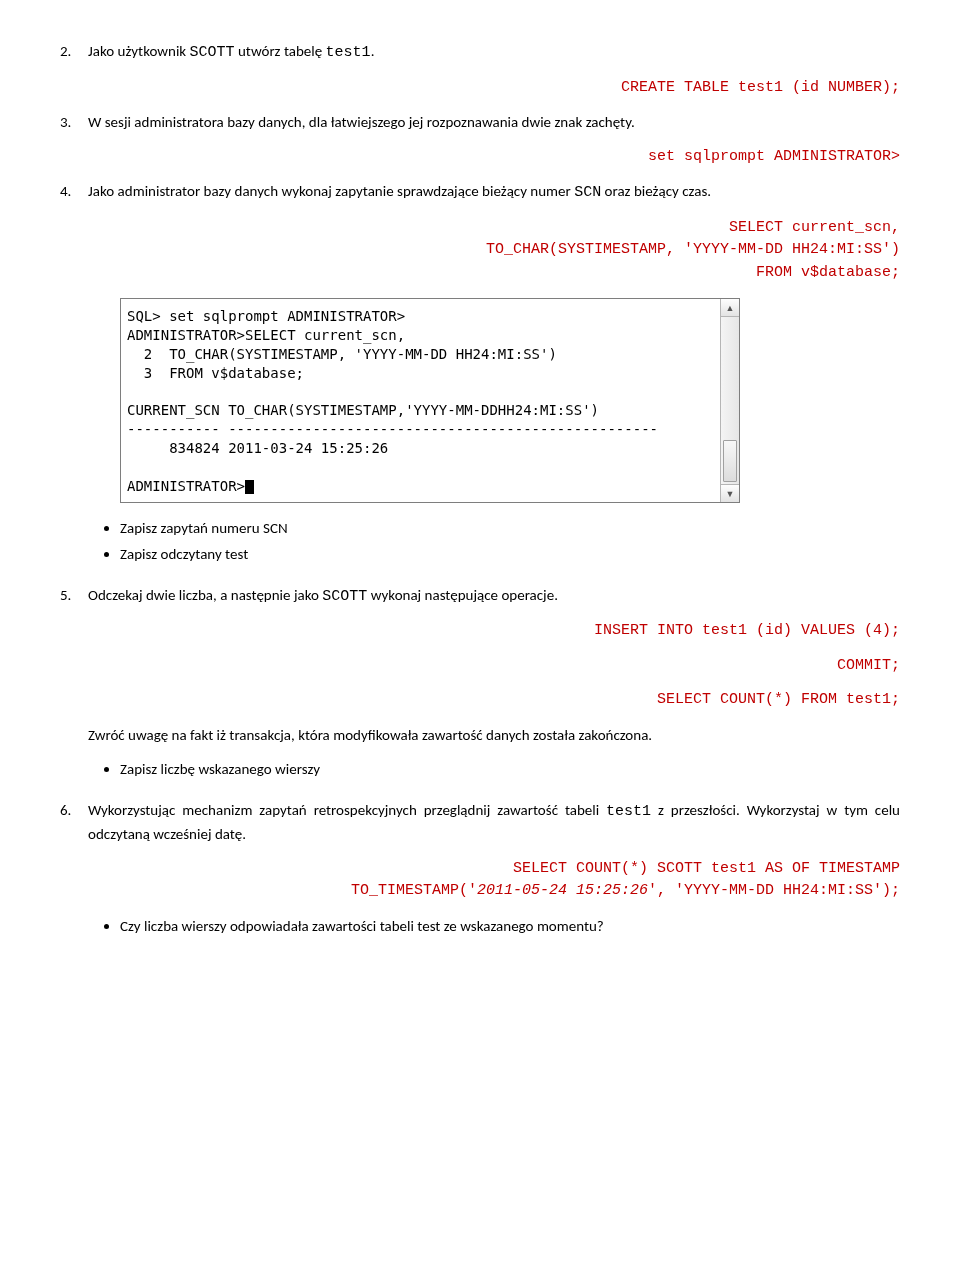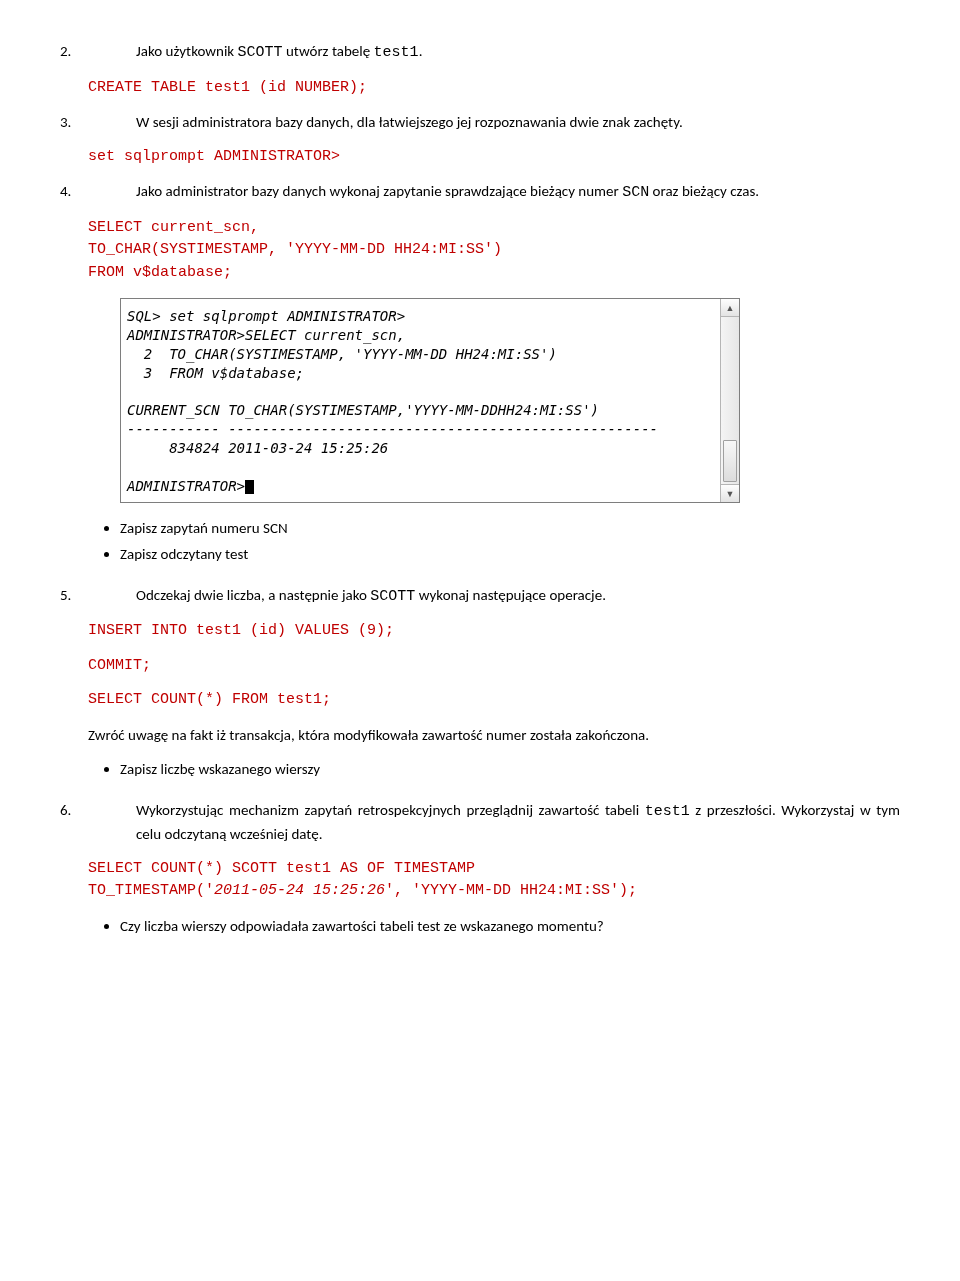--- a/index.html
+++ b/index.html
@@ -15,41 +15,40 @@
   .num-item {
     display: flex;
     margin-bottom: 12px;
   }
   .num-item .num {
     min-width: 28px;
   }
   .num-item .body {
     flex: 1;
     text-align: justify;
-    margin-left: 48px;
   }
   .code-inline {
     font-family: "Courier New", monospace;
   }
   .code-block {
     font-family: "Courier New", monospace;
     color: #c00000;
     margin: 12px 0 12px 28px;
     white-space: pre-wrap;
     line-height: 1.5;
+    text-align: right;
   }
   .terminal-wrap {
     margin: 14px 0 14px 60px;
     width: 620px;
   }
   .terminal {
     border: 1px solid #7e7e7e;
     background: #fff;
     position: relative;
-    font-style: italic;
   }
   .terminal-body {
     font-family: "DejaVu Sans Mono", "Courier New", monospace;
     font-size: 14px;
     line-height: 1.35;
     padding: 8px 10px 6px 6px;
     white-space: pre;
     color: #000;
   }
   .terminal .scrollbar {
@@ -164,25 +163,25 @@
   <li>Zapisz zapytań numeru SCN</li>
   <li>Zapisz odczytany test</li>
 </ul>
 
 <div class="num-item">
   <div class="num">5.</div>
   <div class="body">
     <span>Odczekaj dwie liczba, a następnie jako </span><span class="code-inline">SCOTT</span><span> wykonaj następujące operacje.</span>
   </div>
 </div>
-<div class="code-block">INSERT INTO test1 (id) VALUES (9);</div>
+<div class="code-block">INSERT INTO test1 (id) VALUES (4);</div>
 <div class="code-block">COMMIT;</div>
 <div class="code-block">SELECT COUNT(*) FROM test1;</div>
 
-<div style="margin-left:28px; text-align:justify;">Zwróć uwagę na fakt iż transakcja, która modyfikowała zawartość numer została zakończona.</div>
+<div style="margin-left:28px; text-align:justify;">Zwróć uwagę na fakt iż transakcja, która modyfikowała zawartość danych została zakończona.</div>
 
 <ul class="bullets">
   <li>Zapisz liczbę wskazanego wierszy</li>
 </ul>
 
 <div class="num-item">
   <div class="num">6.</div>
   <div class="body">
     <span>Wykorzystując mechanizm zapytań retrospekcyjnych przeglądnij zawartość tabeli </span><span class="code-inline">test1</span><span> z przeszłości. Wykorzystaj w tym celu odczytaną wcześniej datę.</span>
   </div>

